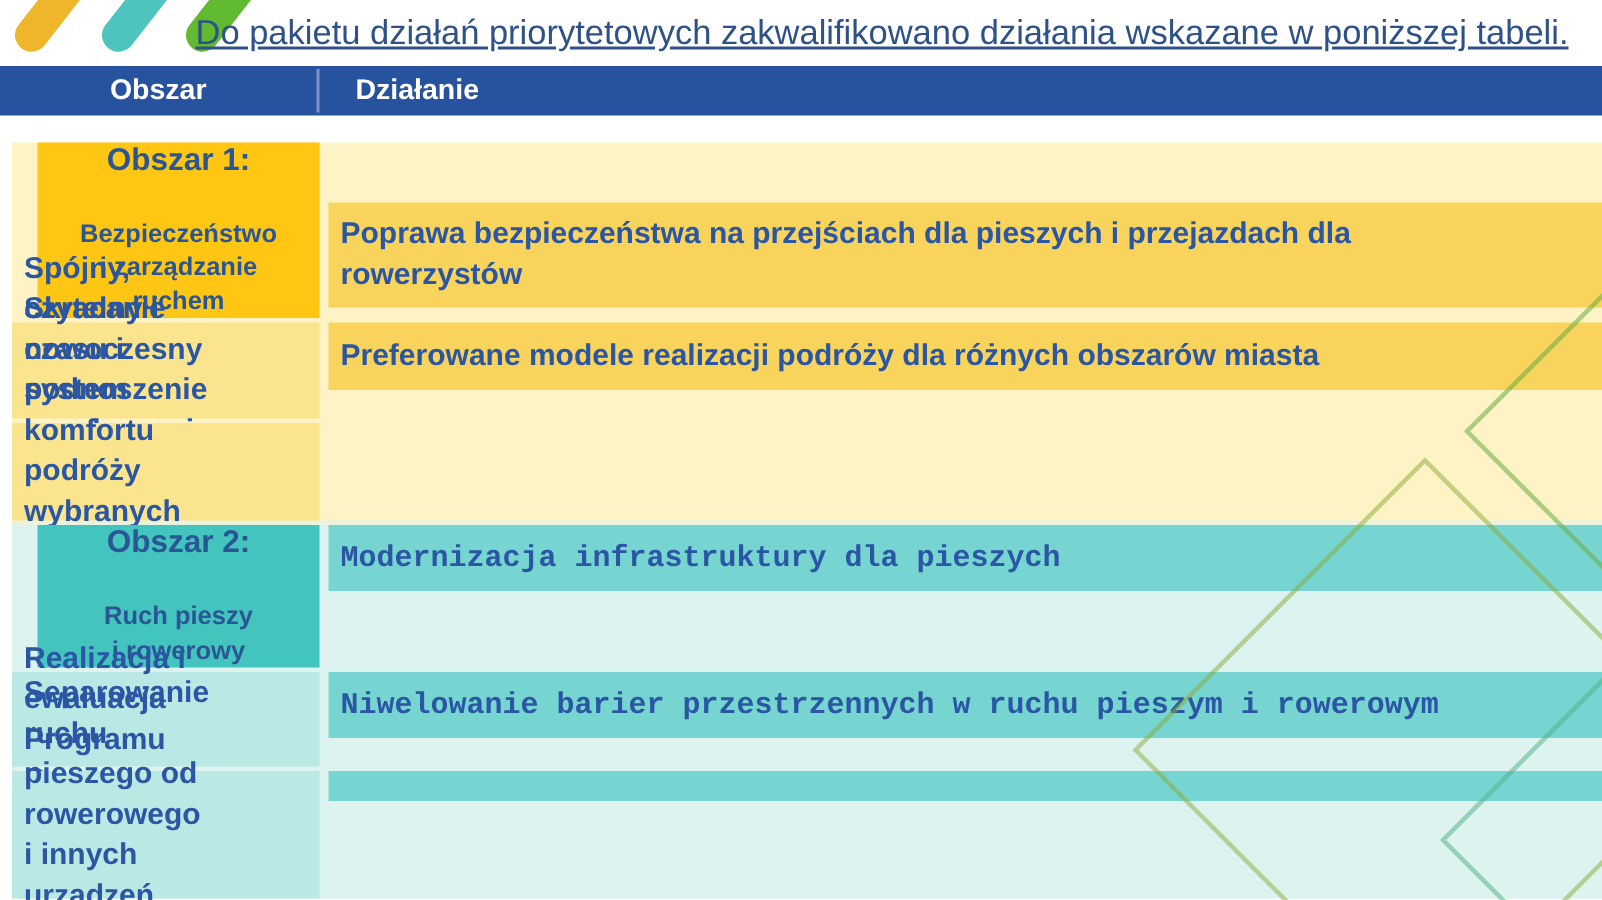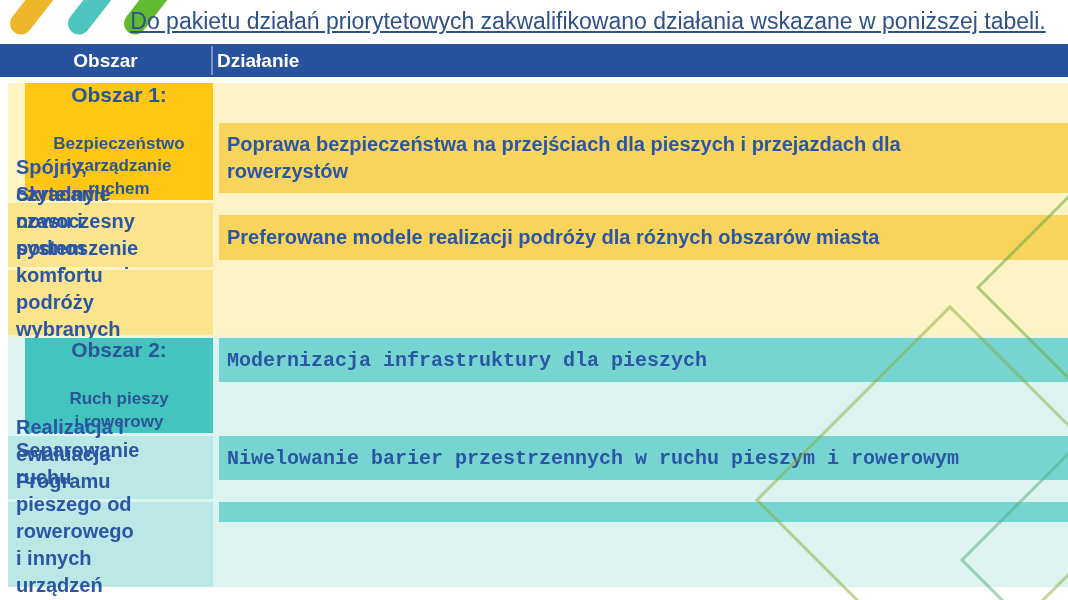--- a/index.html
+++ b/index.html
@@ -36,29 +36,29 @@
     text-decoration:underline;
   }
 
   
   .table{position:absolute;top:44px;left:0;right:0;bottom:0;}
   .thead{
     display:grid;
     grid-template-columns:211px 2px 1fr;
     height:33px;
     background:#27529E;
-    margin-bottom:6px;
+    margin-bottom:18px;
   }
   .th{
     color:#ffffff;font-weight:bold;font-size:19px;
     display:flex;align-items:center;
   }
   .th-area{justify-content:center;}
   .th-divider{background:#7B93C6;margin:2px 0;}
-  .th-action{padding-left:4px;}
+  .th-action{padding-left:24px;}
 
   .tbody{
     margin-left:8px;
     display:flex;flex-direction:column;gap:3px;
     background:#E9F3DF;
   }
   .section{
     display:grid;
     grid-template-columns:205px 1fr;
     column-gap:6px;row-gap:3px;
@@ -87,21 +87,21 @@
     padding-left:8px;padding-right:70px;
     font-size:20px;font-weight:bold;color:#2A56A4;
     line-height:1.35;
     box-sizing:border-box;
   }
   .y-dark{background:#F8D45C;}
   .y-light{background:#FBE48E;}
   .t-med{background:#76D5D0;}
   .t-light{background:#BAE8E4;}
 
-  .h70{height:70px;margin-top:40px;} .h64{height:64px;} .h45{height:45px;margin-top:12px;} .h65{height:65px;}
+  .h70{height:70px;margin-top:40px;} .h64{height:64px;} .h45{height:45px;} .h65{height:65px;}
   .h44{height:44px;font-family:Liberation Mono, monospace;} .h63{height:63px;} .h85{height:85px;} .h20{height:20px;}
 
   
   .deco{position:absolute;inset:0;overflow:hidden;pointer-events:none;}
   .diamond{position:absolute;transform:rotate(45deg);box-sizing:border-box;}
   .diamond-1{
     left:1027px;top:164px;width:247px;height:247px;
     border:3px solid rgba(110,170,70,0.55);
   }
   .diamond-2{

